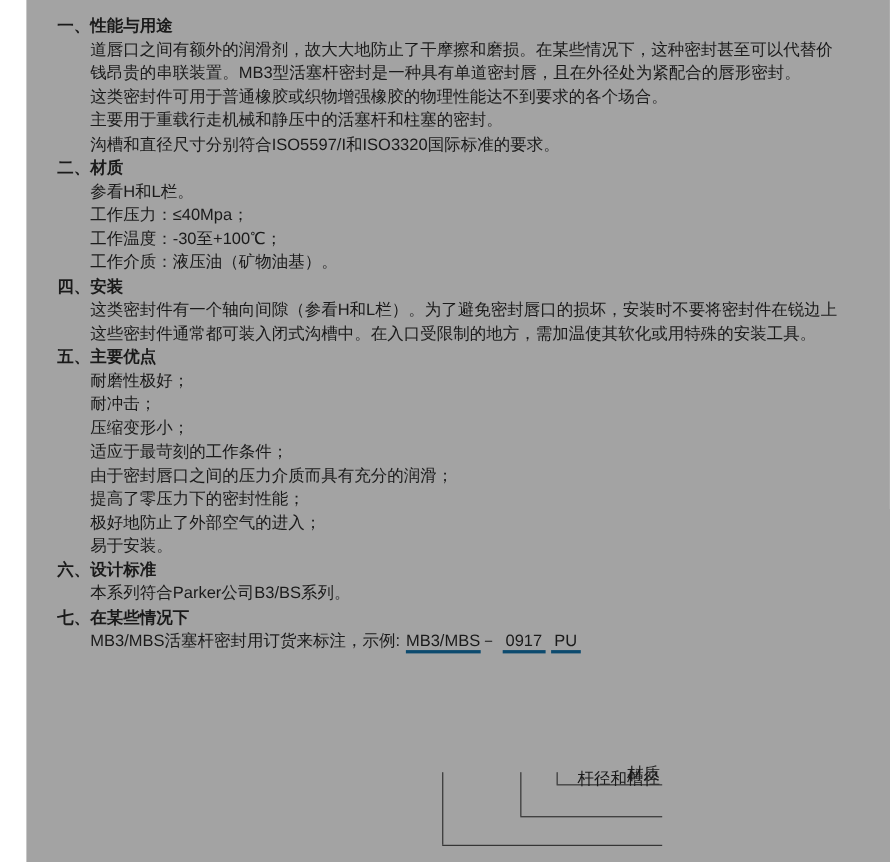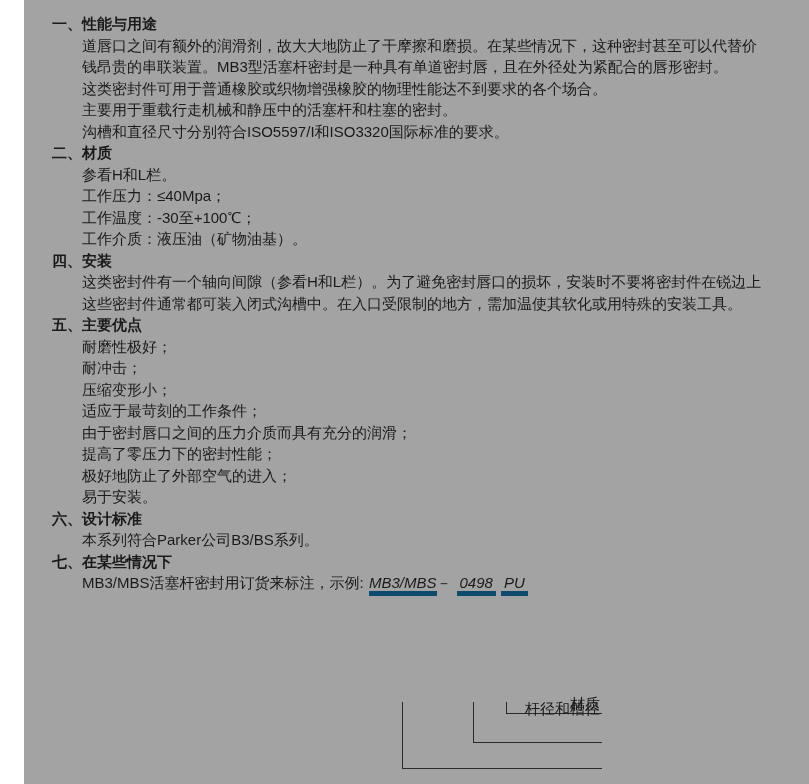--- a/index.html
+++ b/index.html
@@ -12,21 +12,21 @@
     font-size:15px;
     overflow:hidden;
     margin-left:24px;
   }
   .content { padding-top:13px; }
   .line { height:21.5px; line-height:21.5px; white-space:nowrap; }
   .heading { margin-left:28px; font-weight:bold; }
   .body-line { margin-left:58px; }
   .order-line { position:relative; }
   .order-example { position:absolute; left:287px; top:0; white-space:nowrap; }
-  .u { border-bottom:5px solid #0c4a6e;font-style:italic; }
+  .u { border-bottom:3px solid #0c4a6e; }
   .pad { padding:0 3px; }
   .gap { display:inline-block; width:5px; }
   
   .vl { position:absolute; width:1px; background:#2a2a2a; }
   .hl { position:absolute; height:1px; background:#2a2a2a; }
   .vl-series { left:378px; top:702px; height:66px; }
   .vl-size   { left:449px; top:702px; height:40px; }
   .vl-material { left:482px; top:702px; height:11px; }
   .hl-material { left:482px; top:713px; width:96px; }
   .hl-size     { left:449px; top:742px; width:129px; }
@@ -85,21 +85,21 @@
       <span>六、</span><span>设计标准</span>
     </div>
     <div class="line body-line">本系列符合Parker公司B3/BS系列。</div>
 
     <div class="line heading">
       <span>七、</span><span>在某些情况下</span>
     </div>
     <div class="line body-line order-line">
       <span>MB3/MBS活塞杆密封用订货来标注，示例:</span>
       <span class="order-example">
-        <span class="u">MB3/MBS</span><span>－</span><span class="gap"></span><span class="u pad">0498</span><span class="gap"></span><span class="u pad">PU</span>
+        <span class="u">MB3/MBS</span><span>－</span><span class="gap"></span><span class="u pad">0917</span><span class="gap"></span><span class="u pad">PU</span>
       </span>
     </div>
   </div>
 
   <div class="vl vl-series"></div>
   <div class="vl vl-size"></div>
   <div class="vl vl-material"></div>
   <div class="hl hl-material"></div>
   <div class="hl hl-size"></div>
   <div class="hl hl-series"></div>

